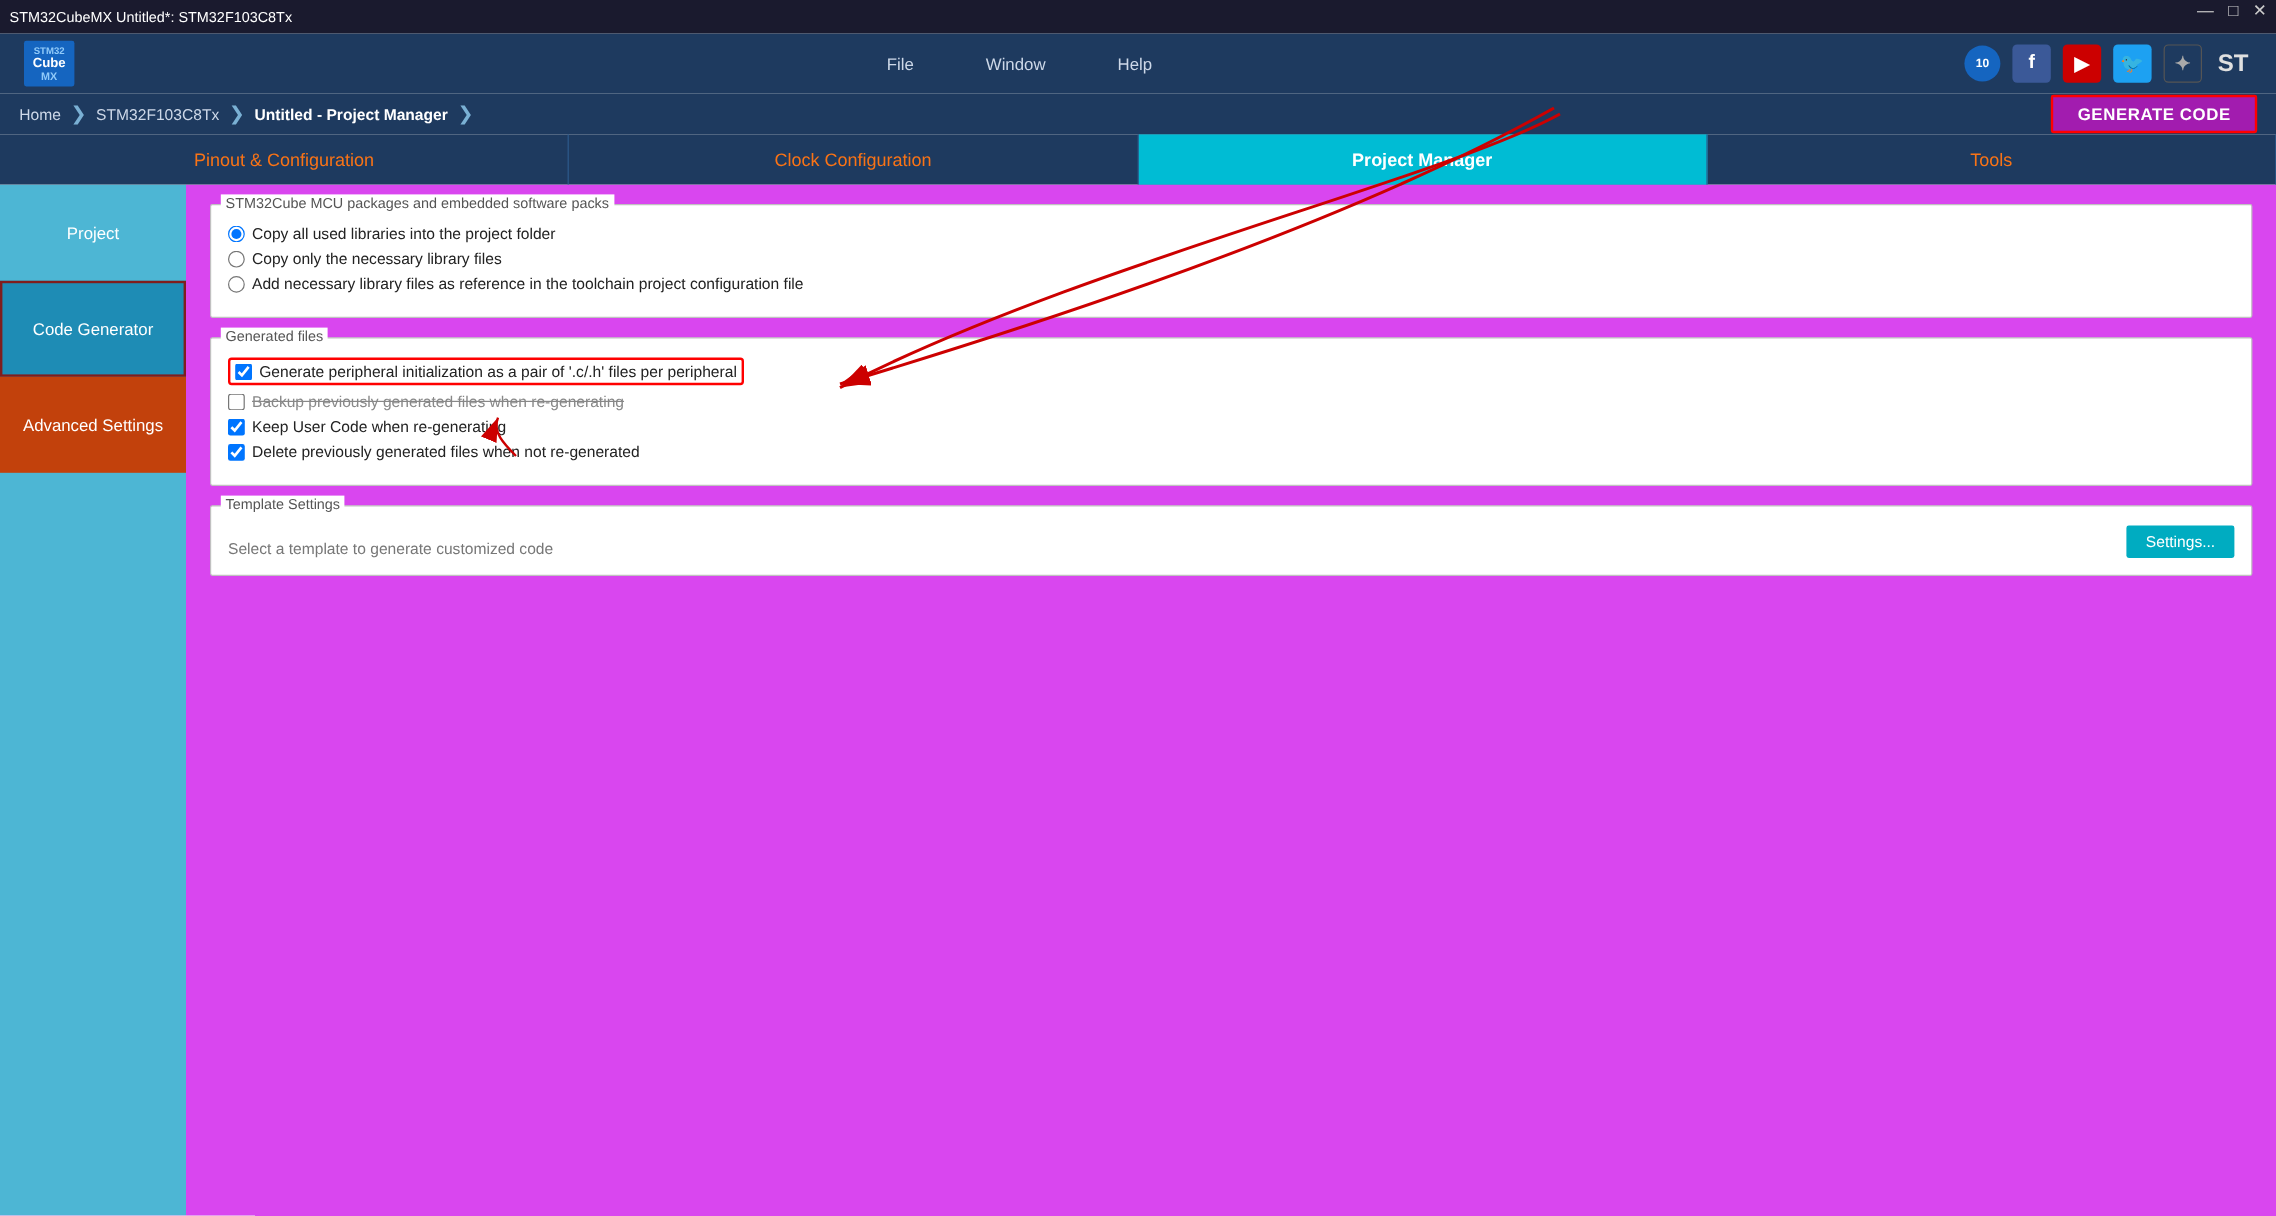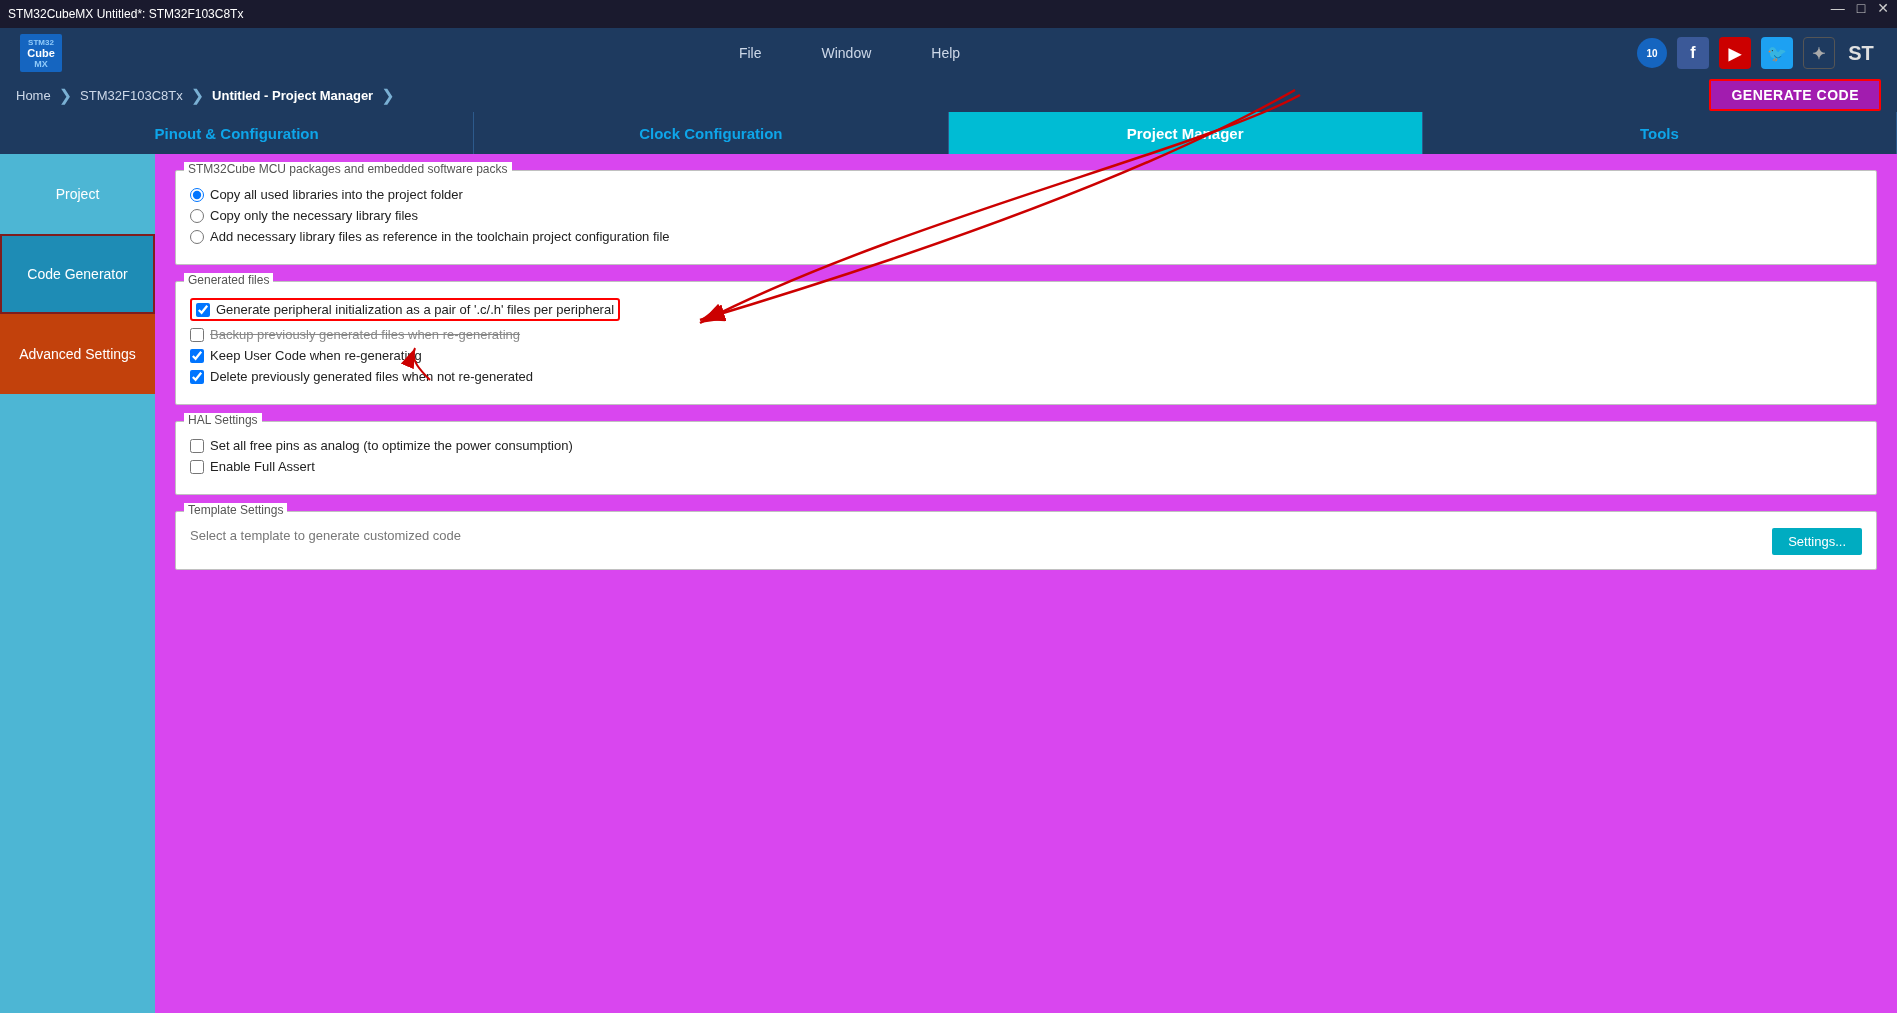--- a/index.html
+++ b/index.html
@@ -99,23 +99,23 @@
     .tab-bar {
       display: flex;
       height: 42px;
       background: #1e3a5f;
     }
     .tab {
       flex: 1;
       display: flex;
       align-items: center;
       justify-content: center;
-      color: #0ea5e9;
+      color: #f97316;
       font-size: 15px;
-      font-weight: 700;
+      font-weight: 400;
       cursor: pointer;
       border-right: 1px solid #2d5a8c;
     }
     .tab.active {
       background: #00bcd4;
       color: white;
       font-weight: bold;
     }
 
     
@@ -199,21 +199,21 @@
       padding: 2px 4px;
       display: inline-flex;
       align-items: center;
       gap: 6px;
     }
 
     .strikethrough { text-decoration: line-through; color: #888; }
 
     .settings-row {
       display: flex;
-      align-items: flex-start;
+      align-items: flex-end;
       justify-content: space-between;
     }
     .settings-btn {
       background: #00acc1;
       color: white;
       border: none;
       padding: 6px 16px;
       font-size: 13px;
       cursor: pointer;
       border-radius: 2px;
@@ -343,33 +343,20 @@
           <input type="checkbox" checked="" style="">
           <span>Keep User Code when re-generating</span>
         </label>
         <label class="checkbox-item">
           <input type="checkbox" checked="" style="">
           <span>Delete previously generated files when not re-generated</span>
         </label>
       </div>
     </div>
 
-    <div class="section-box">
-      <span class="section-title">HAL Settings</span>
-      <div class="section-content">
-        <label class="checkbox-item">
-          <input type="checkbox" style="">
-          <span>Set all free pins as analog (to optimize the power consumption)</span>
-        </label>
-        <label class="checkbox-item">
-          <input type="checkbox" style="">
-          <span>Enable Full Assert</span>
-        </label>
-      </div>
-    </div>
 
     <div class="section-box">
       <span class="section-title">Template Settings</span>
       <div class="section-content settings-row">
         <span style="color:#777; font-size:13px;">Select a template to generate customized code</span>
         <button class="settings-btn">Settings...</button>
       </div>
     </div>
 
   </div>

